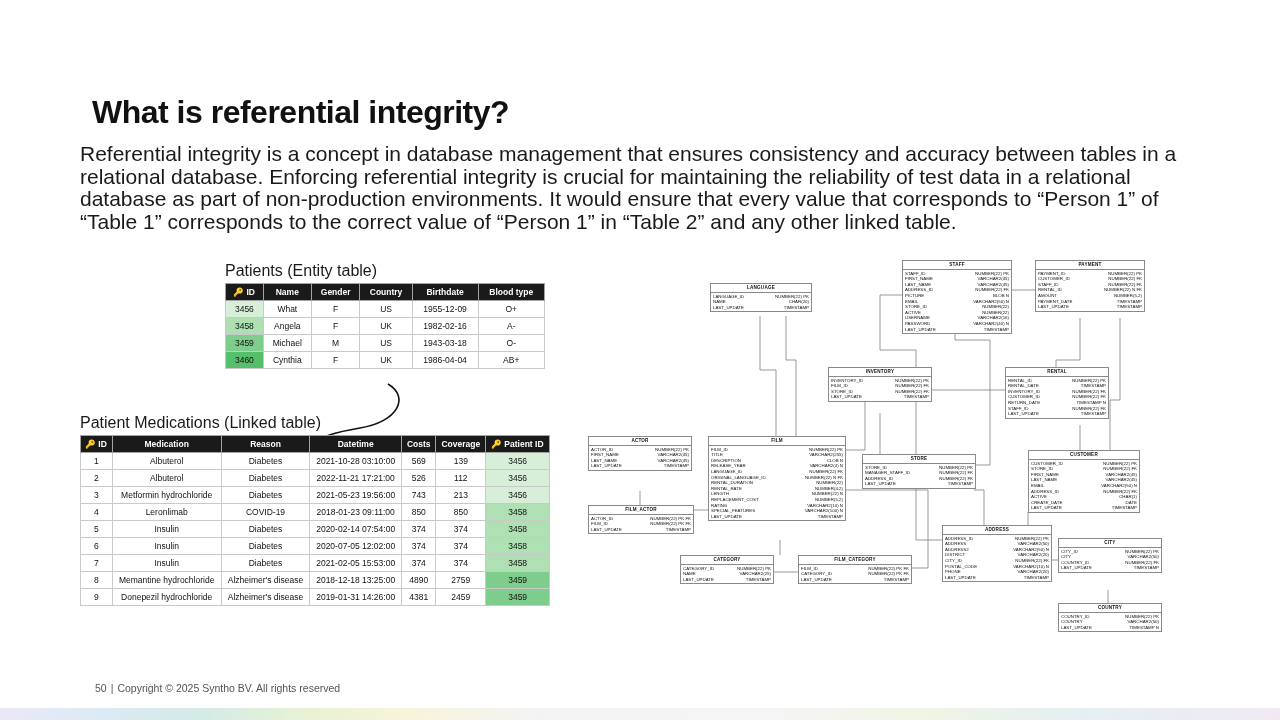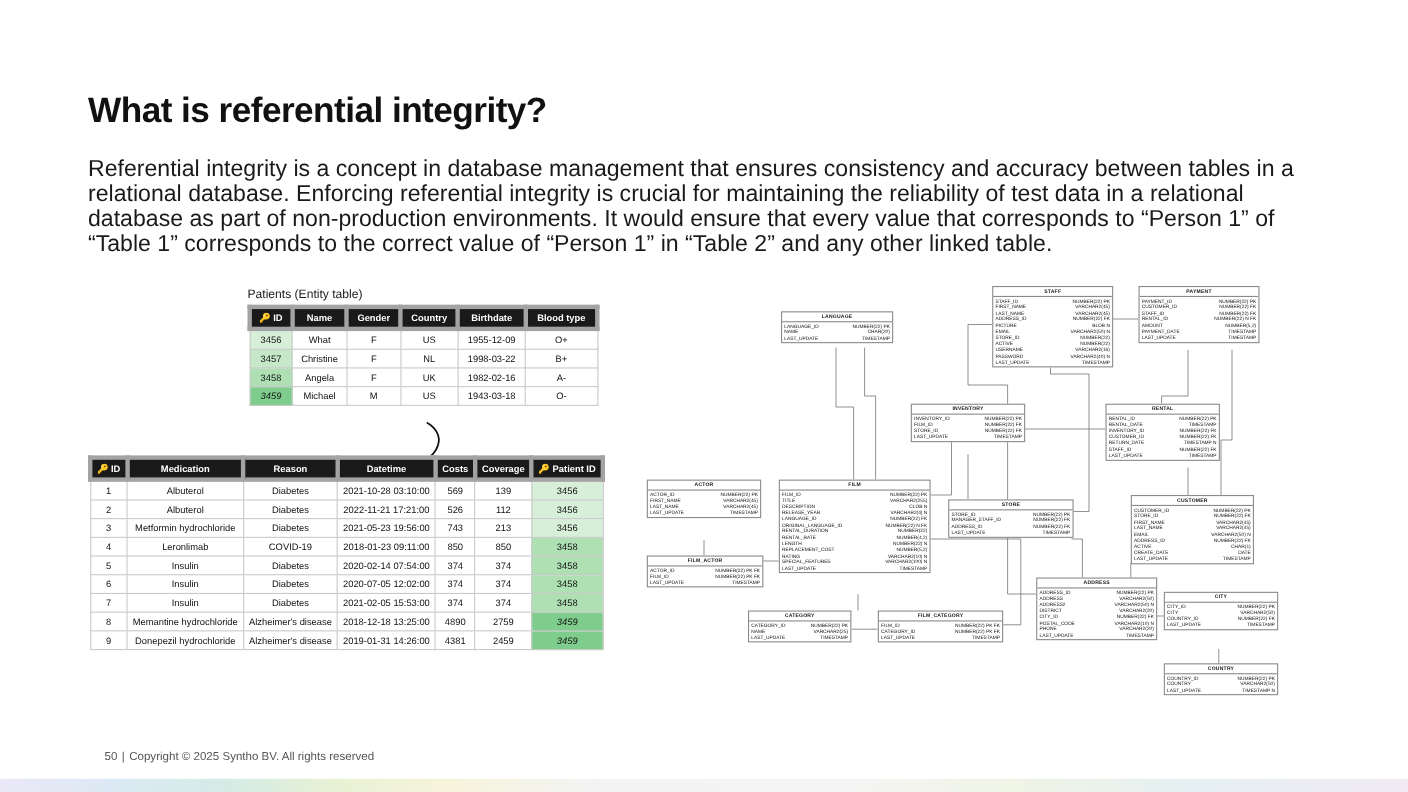--- a/index.html
+++ b/index.html
@@ -27,21 +27,21 @@
     background: linear-gradient(90deg,
       #e8e5f5 0%, #d8e7f3 8%, #cfe9e3 16%, #e6f0cf 24%,
       #f6f3d8 32%, #f2f2f2 42%, #f4f4f4 60%,
       #eef3e2 72%, #e2eef0 84%, #efe7f2 100%);
     opacity: 0.9;
   }
   h1.title {
     position: absolute;
     left: 80px;
     top: 82px;
-    margin: 0;
+    margin: 12px;
     font-size: 32px;
     font-weight: bold;
     letter-spacing: -0.5px;
     color: #111111;
   }
   .body-text {
     position: absolute;
     left: 80px;
     top: 143px;
     width: 1110px;
@@ -60,57 +60,57 @@
 
   
   .left-graphic {
     position: absolute;
     left: 80px;
     top: 262px;
     width: 480px;
     height: 375px;
   }
   .tbl-caption {
-    font-size: 11px;
+    font-size: 16px;
     color: #1a1a1a;
     margin-bottom: 3px;
   }
   table.data {
     border-collapse: collapse;
     font-size: 8.5px;
     color: #111;
     background: #fff;
   }
   table.data th {
     background: #1a1a1a;
     color: #ffffff;
     font-weight: bold;
     font-size: 8.5px;
-    border: 4px solid #a3a3a3;
+    border: 1px solid #a3a3a3;
     padding: 3px 4px;
     text-align: center;
     white-space: nowrap;
   }
   table.data td {
     border: 1px solid #c9c9c9;
     padding: 3px 4px;
     text-align: center;
     white-space: nowrap;
   }
   .key-icon { color: #f5c518; margin-right: 2px; }
 
   
   #patients-table { width: 320px; }
   #patients-table td:first-child { font-weight: normal; }
   #meds-table { width: 470px; }
 
   .g1 { background: #d7efd9; }
   .g2 { background: #c6e8c9; }
   .g3 { background: #aee0b4; margin-top: 20px; }
-  .g4 { background: #7fcd8c; font-style: italic; }
+  .g4 { background: #7fcd8c; }
   .g5 { background: #56bf6c; }
 
   .patients-wrap { position: absolute; left: 145px; top: 0; }
   .meds-wrap { position: absolute; left: 0; top: 152px; }
 
   .link-svg {
     position: absolute;
     left: 0; top: 0;
     width: 480px; height: 375px;
     pointer-events: none;
@@ -184,48 +184,49 @@
         <tbody id="patients-body">
             <tr>
               <td class="g1">3456</td>
               <td>What</td>
               <td>F</td>
               <td>US</td>
               <td>1955-12-09</td>
               <td>O+</td>
             </tr>
             <tr>
-              <td class="g2">3457</td>
-              <td>Christine</td>
-              <td>F</td>
-              <td>NL</td>
-              <td>1998-03-22</td>
-              <td>B+</td>
-            </tr>
-            <tr>
               <td class="g3">3458</td>
               <td>Angela</td>
               <td>F</td>
               <td>UK</td>
               <td>1982-02-16</td>
               <td>A-</td>
             </tr>
             <tr>
               <td class="g4">3459</td>
               <td>Michael</td>
               <td>M</td>
               <td>US</td>
               <td>1943-03-18</td>
               <td>O-</td>
             </tr>
+            <tr>
+              <td class="g5">3460</td>
+              <td>Cynthia</td>
+              <td>F</td>
+              <td>UK</td>
+              <td>1986-04-04</td>
+              <td>AB+</td>
+            </tr>
           </tbody>
       </table>
     </div>
 
     <div class="meds-wrap">
+      <div class="tbl-caption">Patient Medications (Linked table)</div>
       <table class="data" id="meds-table">
         <thead>
           <tr>
             <th><span class="key-icon">🔑</span><span>ID</span></th>
             <th>Medication</th>
             <th>Reason</th>
             <th>Datetime</th>
             <th>Costs</th>
             <th>Coverage</th>
             <th><span class="key-icon">🔑</span><span>Patient ID</span></th>

